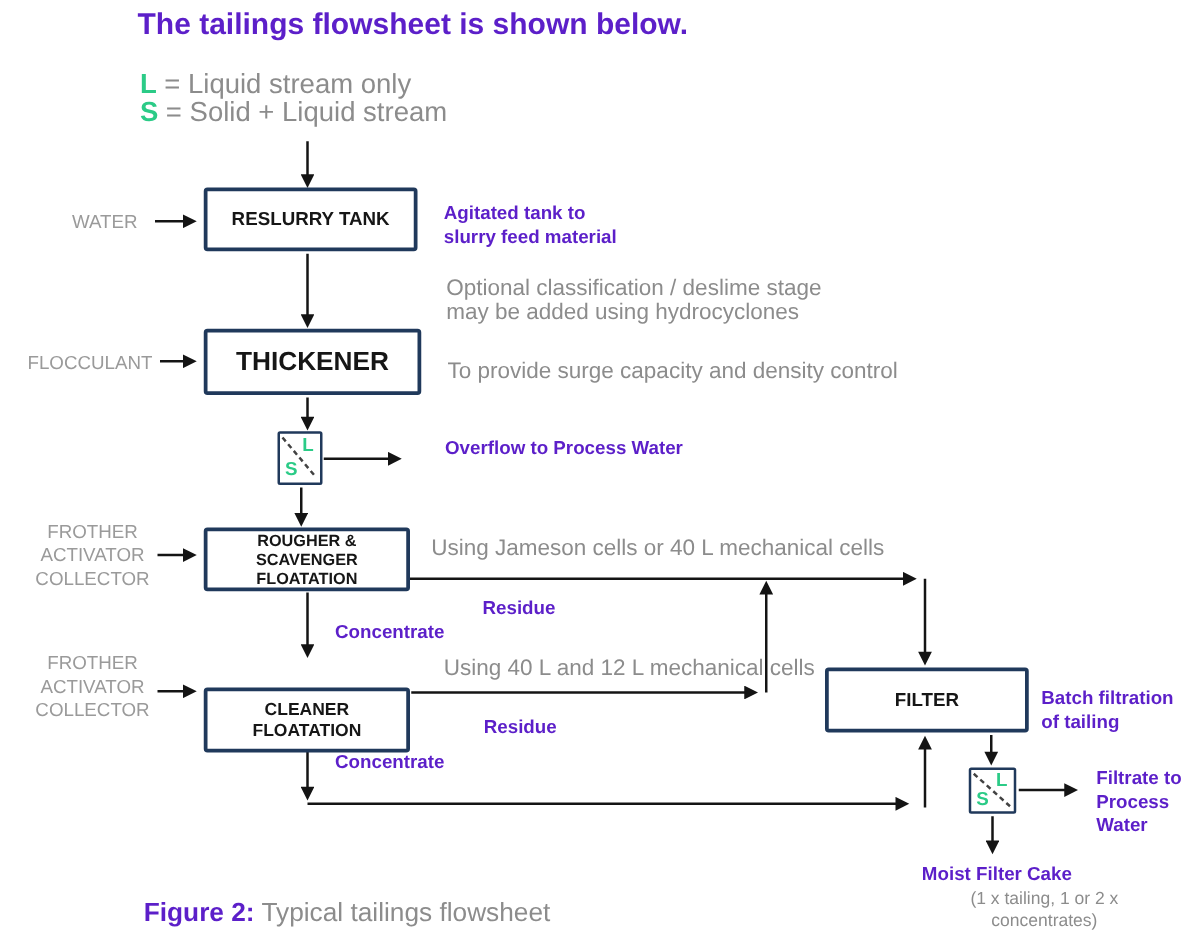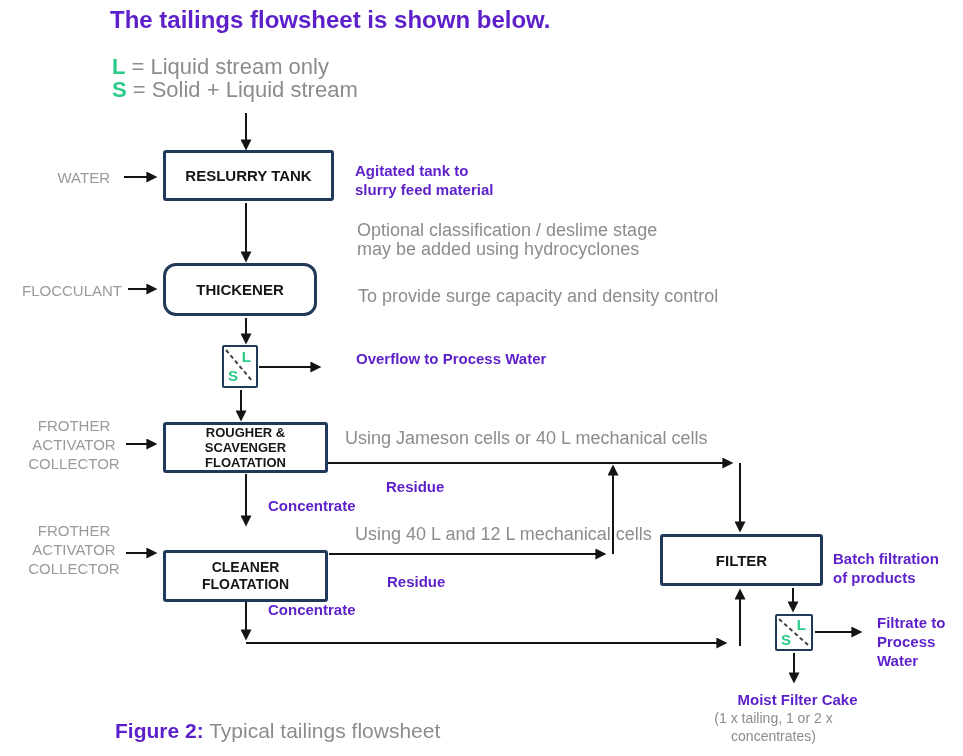--- a/index.html
+++ b/index.html
@@ -74,21 +74,21 @@
     <div>ACTIVATOR</div>
     <div>COLLECTOR</div>
   </div>
   <div class="abs stream-label tc" style="left:26px;top:521px;width:96px;">
     <div>FROTHER</div>
     <div>ACTIVATOR</div>
     <div>COLLECTOR</div>
   </div>
 
   <div class="abs unit-box" style="left:163px;top:150px;width:171px;height:51px;font-size:15px;">RESLURRY TANK</div>
-  <div class="abs unit-box" style="left:163px;top:263px;width:154px;height:53px;font-size:15px;border-radius:13px;">THICKENER</div>
+  <div class="abs unit-box" style="left:163px;top:263px;width:174px;height:53px;font-size:21px;">THICKENER</div>
   <div class="abs unit-box" style="left:163px;top:422px;width:165px;height:51px;font-size:13px;line-height:15px;">
     <div>
       <div>ROUGHER &amp;</div>
       <div>SCAVENGER</div>
       <div>FLOATATION</div>
     </div>
   </div>
   <div class="abs unit-box" style="left:163px;top:550px;width:165px;height:52px;font-size:14px;line-height:17px;">
     <div>
       <div>CLEANER</div>
@@ -123,29 +123,29 @@
   <div class="abs note" style="left:358px;top:287px;">To provide surge capacity and density control</div>
   <div class="abs pnote" style="left:356px;top:349px;">Overflow to Process Water</div>
   <div class="abs note" style="left:345px;top:429px;">Using Jameson cells or 40 L mechanical cells</div>
   <div class="abs pnote" style="left:386px;top:477px;">Residue</div>
   <div class="abs pnote" style="left:268px;top:496px;">Concentrate</div>
   <div class="abs note" style="left:355px;top:525px;">Using 40 L and 12 L mechanical cells</div>
   <div class="abs pnote" style="left:387px;top:572px;">Residue</div>
   <div class="abs pnote" style="left:268px;top:600px;">Concentrate</div>
   <div class="abs pnote" style="left:833px;top:549px;">
     <div>Batch filtration</div>
-    <div>of products</div>
+    <div>of tailing</div>
   </div>
   <div class="abs pnote" style="left:877px;top:613px;">
     <div>Filtrate to</div>
     <div>Process</div>
     <div>Water</div>
   </div>
   <div class="abs pnote tc" style="left:715px;top:690px;width:165px;">Moist Filter Cake</div>
-  <div class="abs note tc" style="left:691px;top:709px;width:165px;font-size:14px;line-height:18px;">
+  <div class="abs note tc" style="left:753px;top:709px;width:165px;font-size:14px;line-height:18px;">
     <div>(1 x tailing, 1 or 2 x</div>
     <div>concentrates)</div>
   </div>
 
   <div class="abs caption" style="left:115px;top:719px;">
     <span class="figlabel">Figure 2:</span>
     <span>Typical tailings flowsheet</span>
   </div>
 
 </div>

